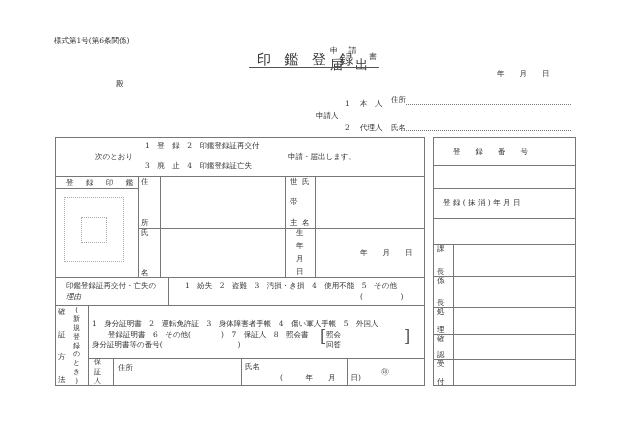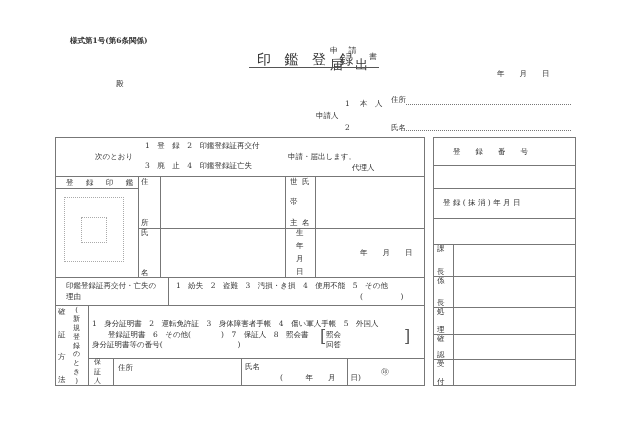--- a/index.html
+++ b/index.html
@@ -9,38 +9,38 @@
   .box { position:absolute; border:1px solid #777; box-sizing:border-box; }
   .hl { position:absolute; height:0; border-top:1px solid #777; }
   .vl { position:absolute; width:0; border-left:1px solid #777; }
   .dot { position:absolute; height:0; border-top:1px dotted #777; }
   .vtext { position:absolute; line-height:1; display:flex; flex-direction:column; justify-content:space-between; align-items:center; }
   .sp { letter-spacing:5px; }
 </style>
 </head>
 <body>
 
-<div class="abs" style="left:70px;top:37px;font-size:7.5px;font-weight:bold;">様式第1号(第6条関係)</div>
+<div class="abs" style="left:54px;top:37px;font-size:7.5px;">様式第1号(第6条関係)</div>
 
 <div class="abs sp" style="left:257px;top:53px;font-size:14px;font-family:Liberation Serif, serif;">印 鑑 登 録</div>
 <div class="abs" style="left:330px;top:47px;font-size:8px;letter-spacing:4px;">申 請</div>
 <div class="abs" style="left:330px;top:58px;font-size:13px;letter-spacing:4px;">届 出</div>
 <div class="abs" style="left:369px;top:53px;font-size:8px;">書</div>
 <div class="hl" style="left:249px;top:67px;width:130px;border-top:1.5px solid #555;"></div>
 
 <div class="abs" style="left:497px;top:70px;">年　　月　　日</div>
 <div class="abs" style="left:116px;top:80px;">殿</div>
 
 <div class="abs" style="left:345px;top:100px;">1</div>
 <div class="abs" style="left:360px;top:100px;">本　人</div>
 <div class="abs" style="left:391px;top:96px;">住所</div>
 <div class="dot" style="left:406px;top:104px;width:165px;"></div>
 <div class="abs" style="left:316px;top:112px;">申請人</div>
 <div class="abs" style="left:345px;top:124px;">2</div>
-<div class="abs" style="left:352px;top:124px;margin-top:40px;">代理人</div>
+<div class="abs" style="left:360px;top:124px;">代理人</div>
 <div class="abs" style="left:391px;top:124px;">氏名</div>
 <div class="dot" style="left:406px;top:130px;width:165px;"></div>
 
 <div class="box" style="left:55px;top:137px;width:370px;height:249px;"></div>
 
 <div class="abs" style="left:95px;top:153px;">次のとおり</div>
 <div class="abs" style="left:145px;top:142px;">1　登　録　2　印鑑登録証再交付</div>
 <div class="abs" style="left:145px;top:162px;">3　廃　止　4　印鑑登録証亡失</div>
 <div class="abs" style="left:288px;top:153px;">申請・届出します。</div>
 <div class="hl" style="left:55px;top:176px;width:370px;"></div>
@@ -80,23 +80,23 @@
 <div class="vtext" style="left:296px;top:229px;height:47px;">
   <span>生</span>
     <span>年</span>
     <span>月</span>
     <span>日</span>
 </div>
 <div class="abs" style="left:360px;top:249px;">年　　月　　日</div>
 
 <div class="hl" style="left:55px;top:277px;width:370px;"></div>
 <div class="abs" style="left:66px;top:282px;">印鑑登録証再交付・亡失の</div>
-<div class="abs" style="left:66px;top:293px;">理由</div>
+<div class="abs" style="left:66px;top:293px;font-style:italic;">理由</div>
 <div class="vl" style="left:168px;top:277px;height:28px;"></div>
-<div class="abs" style="left:176px;top:282px;">1　紛失　2　盗難　3　汚損・き損　4　使用不能　5　その他</div>
+<div class="abs" style="left:185px;top:282px;">1　紛失　2　盗難　3　汚損・き損　4　使用不能　5　その他</div>
 <div class="abs" style="left:360px;top:293px;">(　　　　　)</div>
 
 <div class="hl" style="left:55px;top:305px;width:370px;"></div>
 <div class="vl" style="left:88px;top:305px;height:81px;"></div>
 <div class="vtext" style="left:58px;top:308px;height:75px;">
   <span>確</span>
     <span>証</span>
     <span>方</span>
     <span>法</span>
 </div>

